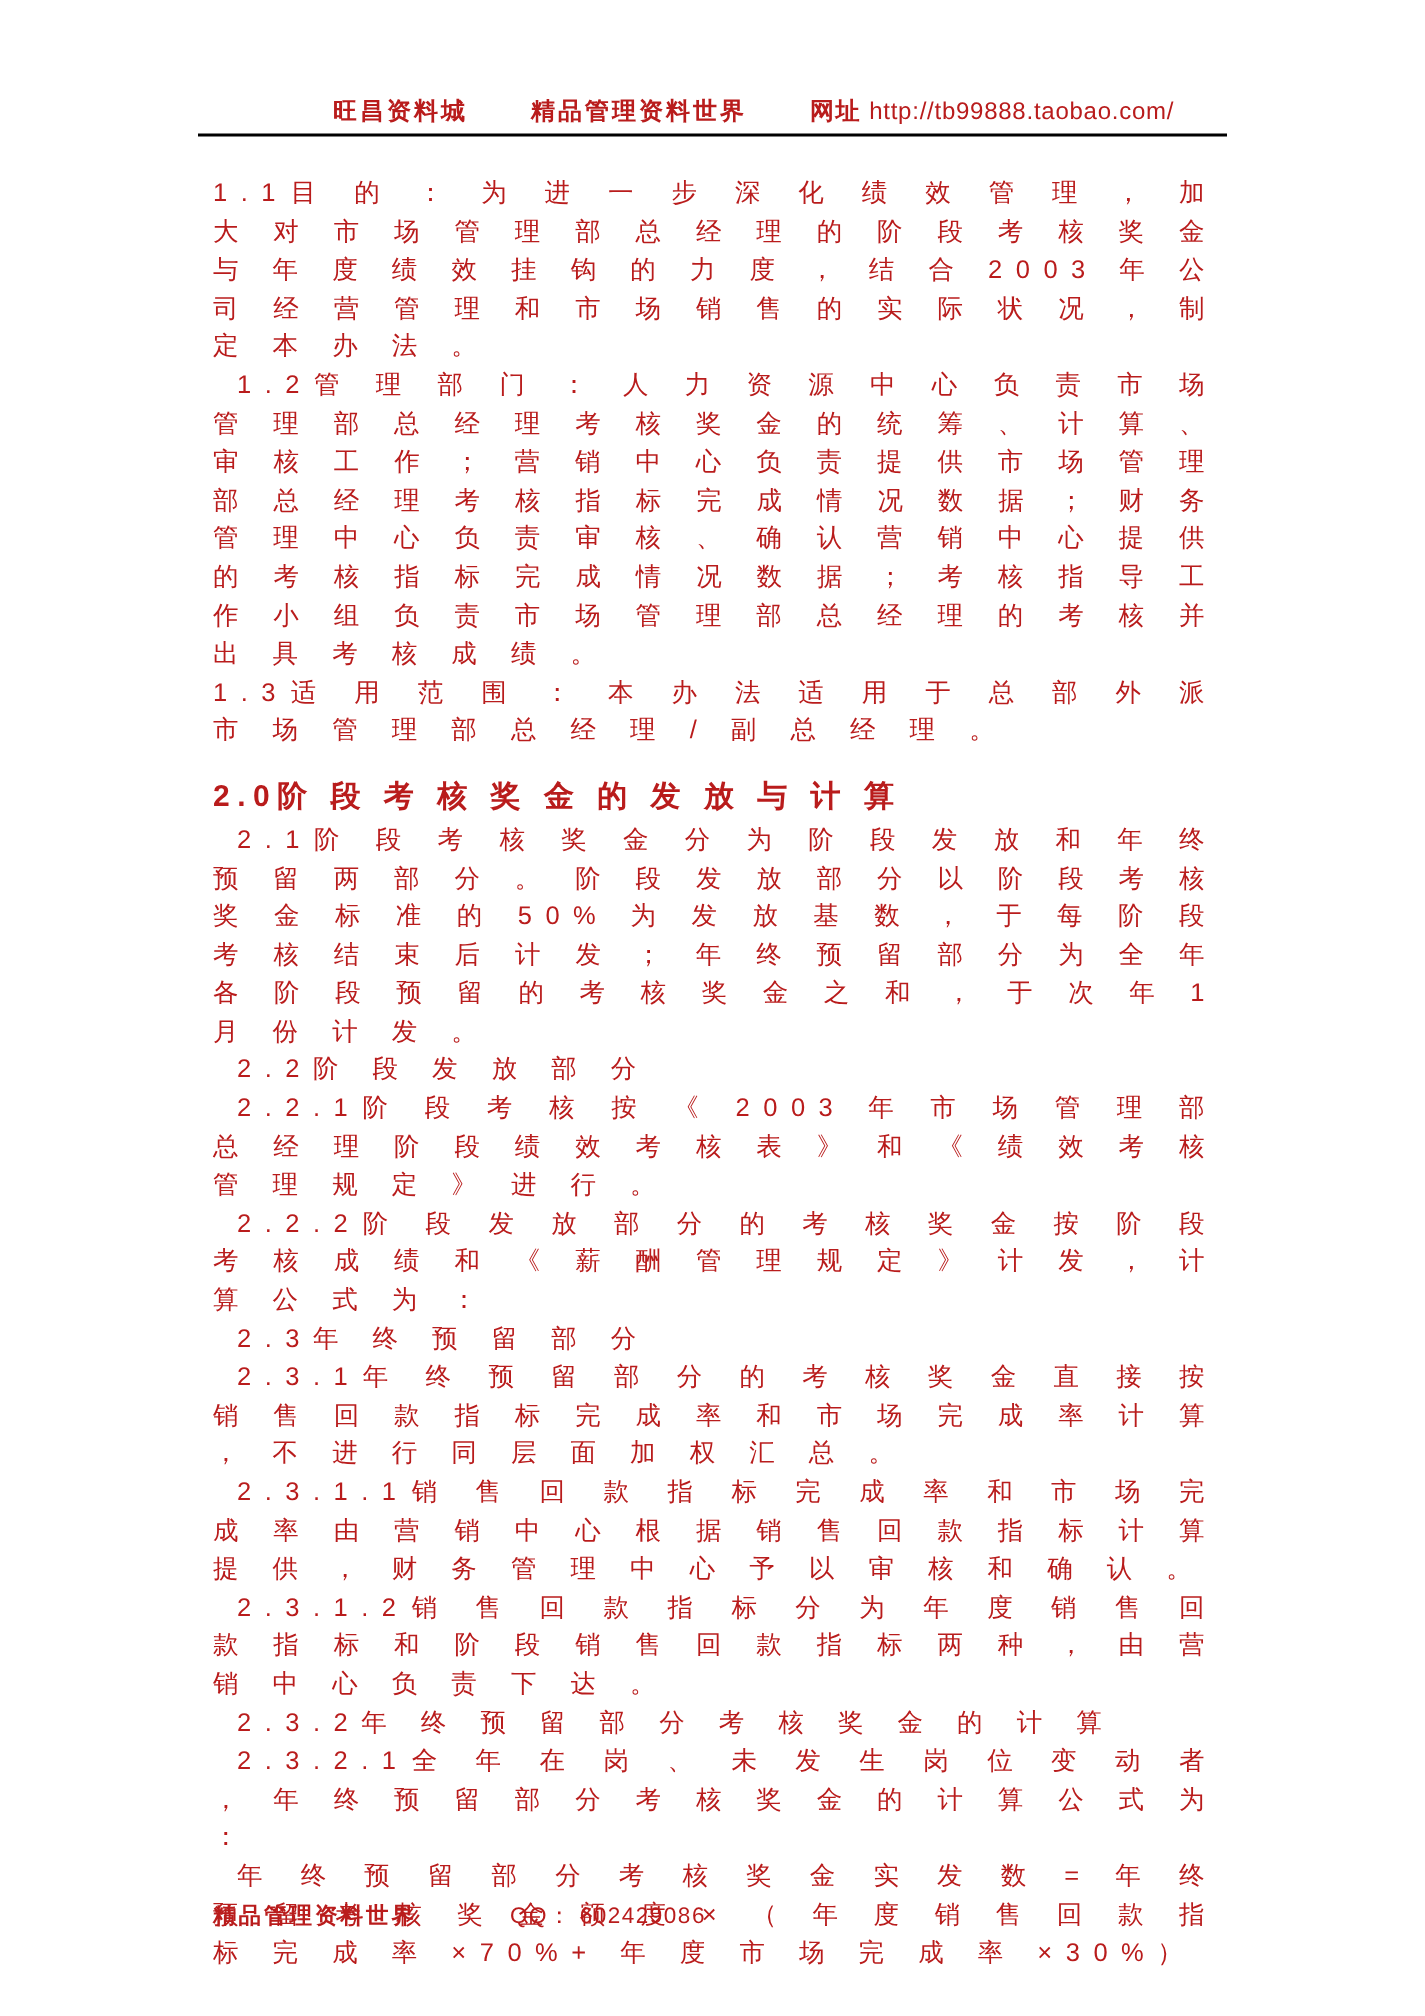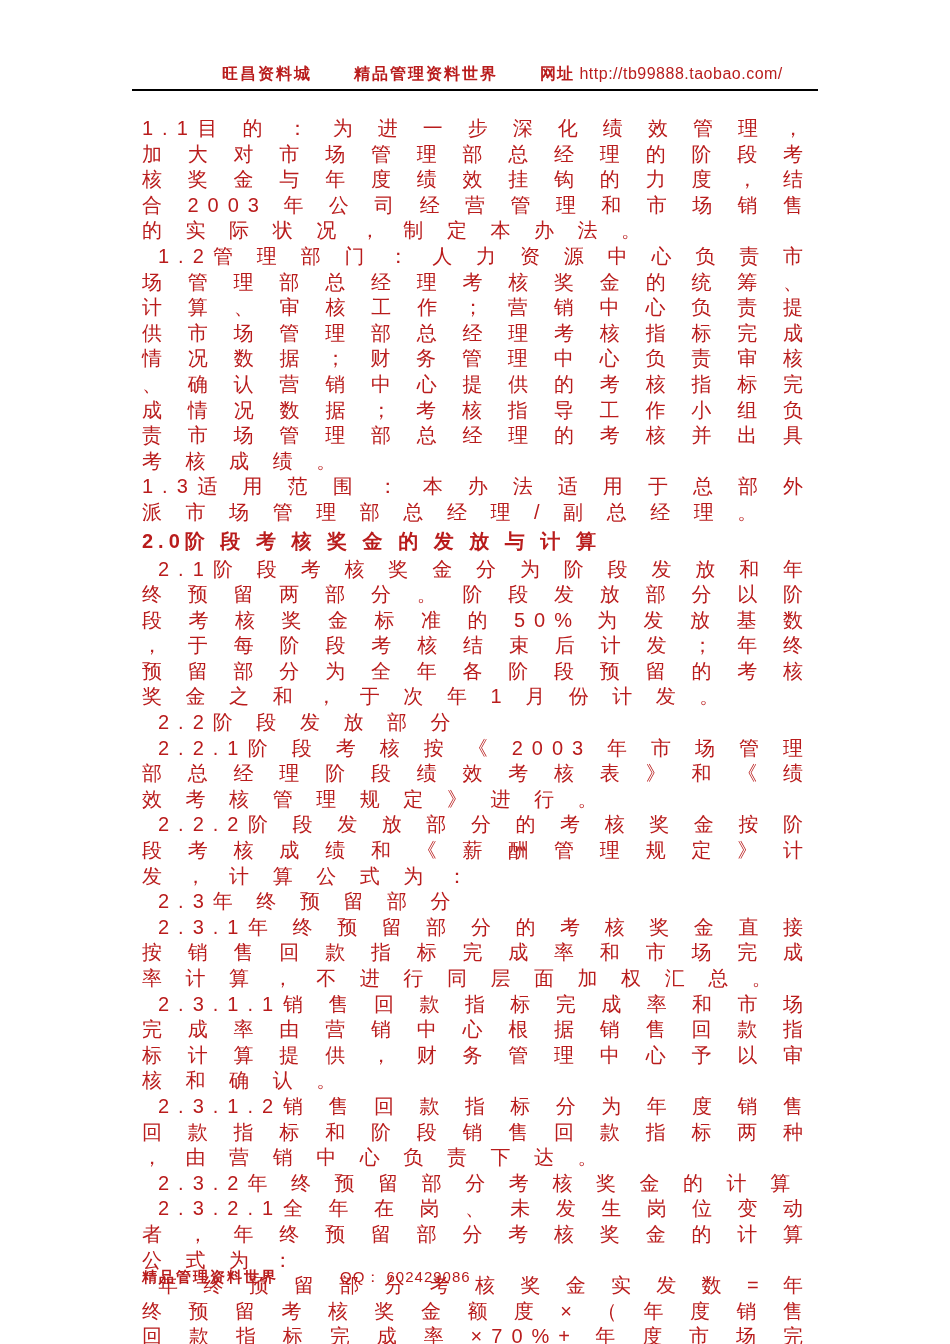--- a/index.html
+++ b/index.html
@@ -60,23 +60,24 @@
     font-size: 23px;
     font-weight: bold;
     line-height: 32px;
     letter-spacing: 2px;
   }
   .para.h2 {
     font-size: 20px;
     font-weight: bold;
     line-height: 31px;
     letter-spacing: 5px;
+    margin-top: 16px;
   }
   .para.body, .para.body-indent {
-    font-size: 20px;
+    font-size: 17px;
     line-height: 25.6px;
     letter-spacing: 9px;
     text-align: justify;
     word-break: break-word;
   }
   .para.body-indent {
     text-indent: 16px;
   }
   .doc-footer {
     position: absolute;

